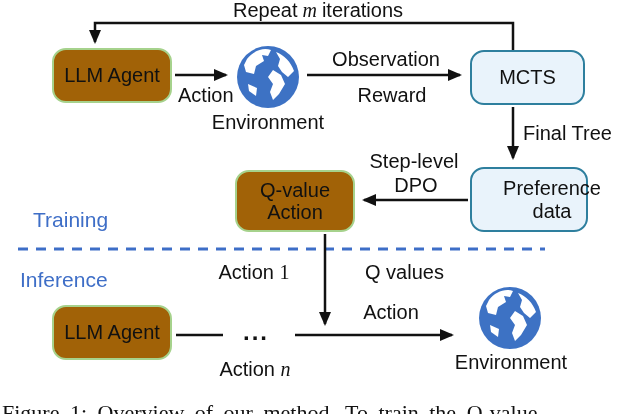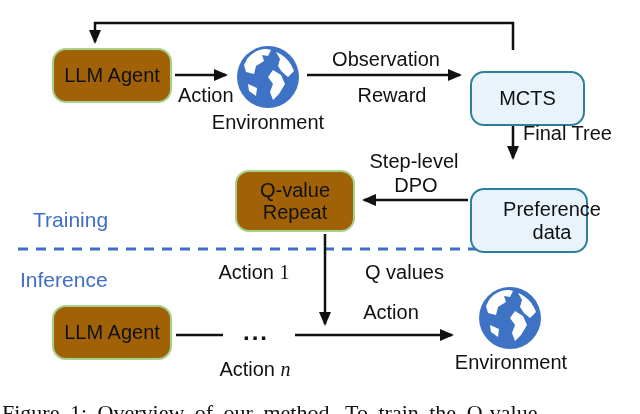--- a/index.html
+++ b/index.html
@@ -7,21 +7,21 @@
     position:relative; width:640px; height:414px;
     background:#ffffff; overflow:hidden;
     font-family:"Liberation Sans", sans-serif; color:#111;
   }
   .box {
     position:absolute; display:flex; align-items:center; justify-content:center;
     border-radius:14px; font-size:20px; line-height:1.12; text-align:center;
     white-space:pre-line; box-sizing:border-box;
   }
   .green { background:#a16207; border:2.5px solid #a6d28c; }
-  .blue  { background:#e9f3fb; border:2.5px solid #2e7f9e;margin-top:21px; }
+  .blue  { background:#e9f3fb; border:2.5px solid #2e7f9e; }
   .lbl { position:absolute; font-size:20px; white-space:nowrap; }
   .center { transform:translateX(-50%); }
   .phase { font-weight:normal; color:#3e6ec7; font-size:21px; }
   .mvar { font-style:italic; font-family:"Liberation Serif", serif; }
   .num  { font-family:"Liberation Serif", serif; margin-left:0.28em; }
   .gap  { margin:0 0.25em; }
   .dots { font-weight:bold; font-size:24px; letter-spacing:2px; }
   #arrows { position:absolute; left:0; top:0; }
   #caption {
     position:absolute; left:2px; top:400px; width:638px;
@@ -54,30 +54,35 @@
 
     <path d="M468,200 L364,200" stroke="#111" stroke-width="2.5" fill="none" marker-end="url(#ah)"></path>
 
     <path d="M325,234 L325,324" stroke="#111" stroke-width="2.5" fill="none" marker-end="url(#ah)"></path>
 
     <path d="M176,335 L223,335" stroke="#111" stroke-width="2.5" fill="none"></path>
 
     <path d="M295,335 L452,335" stroke="#111" stroke-width="2.5" fill="none" marker-end="url(#ah)"></path>
   </svg>
 
+  <div class="lbl" style="left:318px; top:-1px;">
+    <span style="position:relative; left:-50%; display:inline-block;">
+      <span>Repeat</span><span class="mvar gap">m</span><span>iterations</span>
+    </span>
+  </div>
 
   <div class="box green" style="left:52px; top:48px; width:120px; height:55px;">LLM Agent</div>
 
   <div class="box blue" style="left:470px; top:50px; width:115px; height:55px;">MCTS</div>
 
   <div class="box blue" style="left:470px; top:167px; width:118px; height:65px;padding-left:46px;">Preference
 data</div>
 
   <div class="box green" style="left:235px; top:170px; width:120px; height:62px;">Q-value
-Repeat</div>
+Action</div>
 
   <div class="box green" style="left:52px; top:305px; width:120px; height:55px;">LLM Agent</div>
 
   <svg class="globe" style="left:235px; top:44px;" width="66" height="66" viewBox="0 0 66 66">
     <circle cx="33" cy="33" r="31" fill="#3d72c4"></circle>
     <path fill="#fff" d="M12 15 C18 7 28 3 36 6 L33 12 L27 11 L29 17 L21 22 L19 30 L11 28 L9 21 Z"></path>
     <path fill="#fff" d="M41 8 C49 11 56 18 59 27 L53 33 L47 28 L43 22 L45 15 Z"></path>
     <path fill="#fff" d="M38 26 L46 31 L50 40 L44 50 L38 56 L35 48 L38 40 L33 33 Z"></path>
     <path fill="#fff" d="M13 40 L22 44 L21 52 L14 47 Z"></path>
   </svg>

